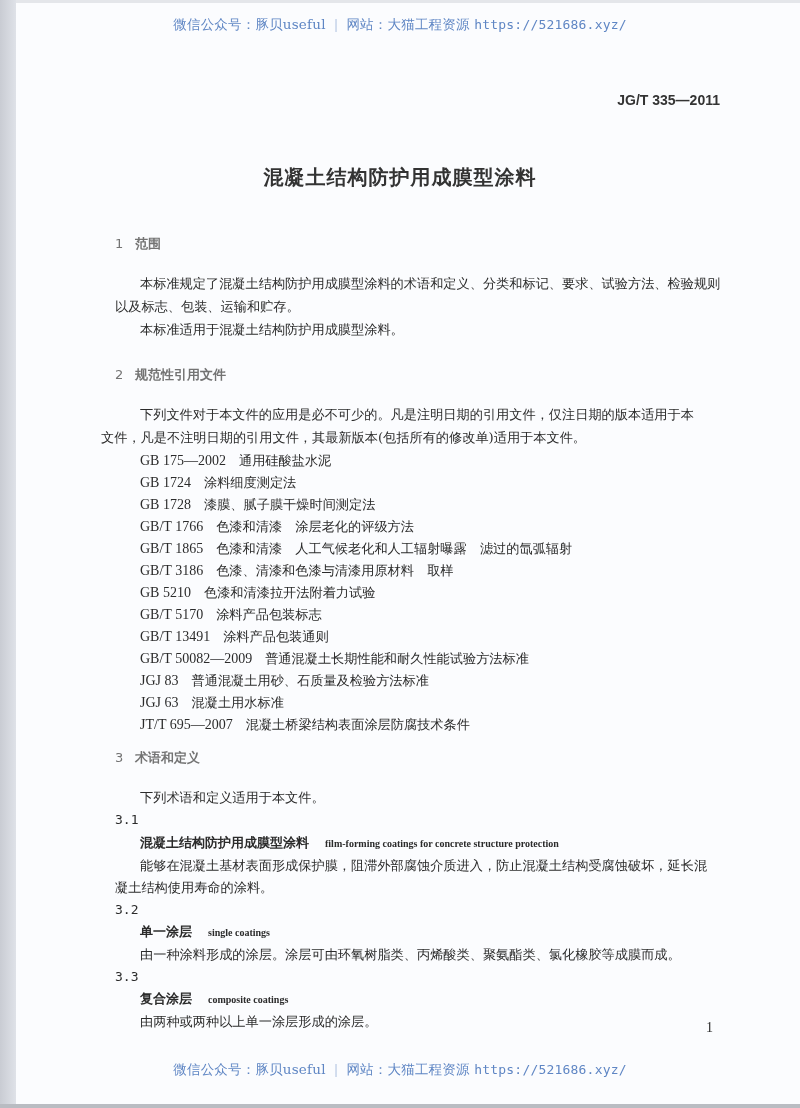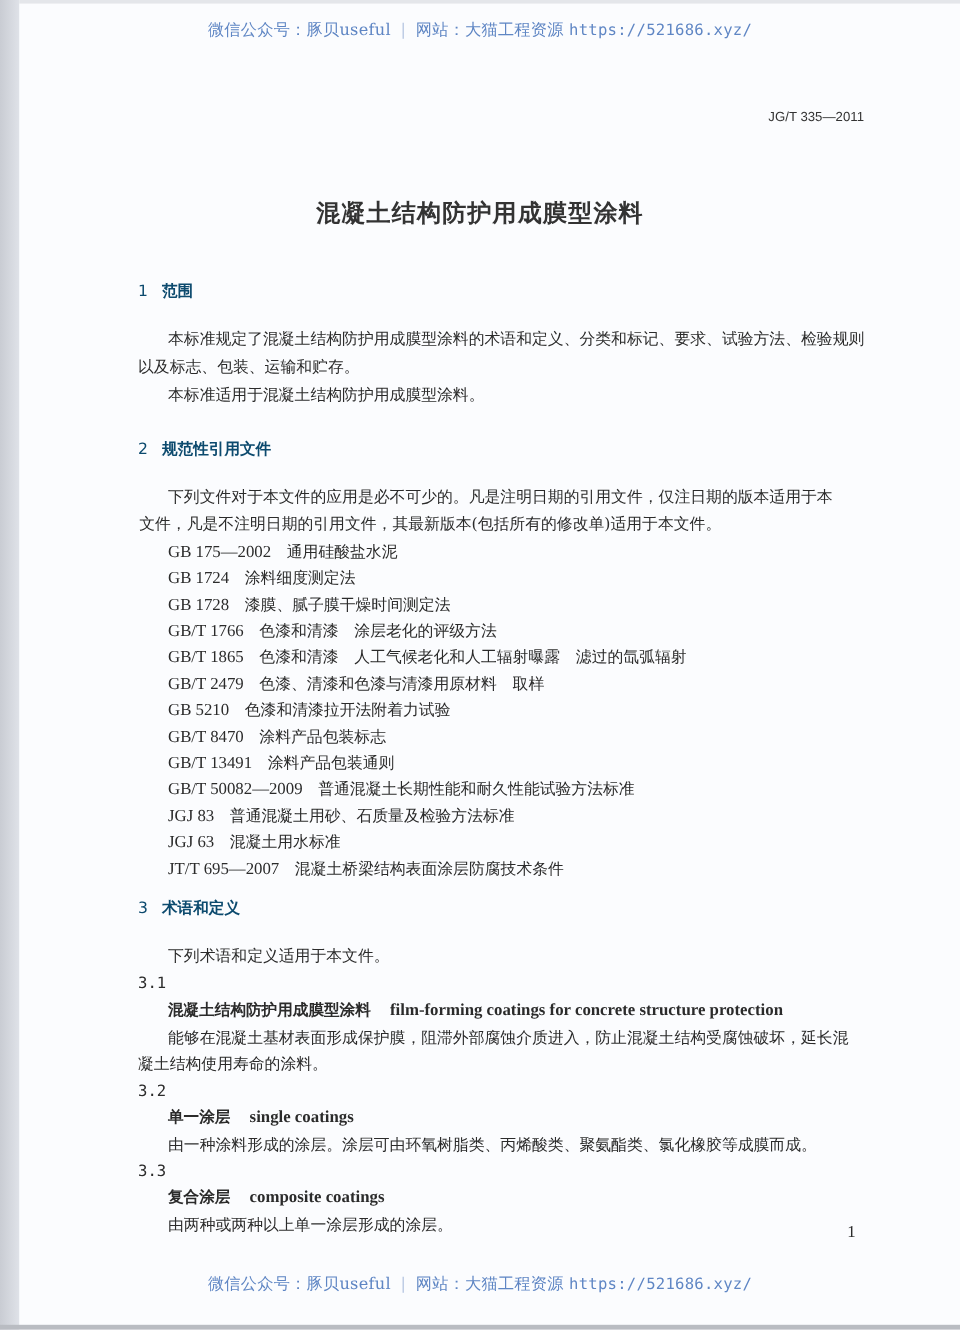--- a/index.html
+++ b/index.html
@@ -13,28 +13,28 @@
   .top-strip { position: absolute; left: 16px; top: 0; right: 0; height: 3px; background: #e4e6ea; }
   .bottom-strip { position: absolute; left: 0; bottom: 0; right: 0; height: 4px; background: #b9bcc2; }
   .watermark {
     position: absolute; left: 0; width: 800px; text-align: center;
     font-family: "DejaVu Serif", serif; font-size: 13.5px; color: #5f86c4; letter-spacing: 0.2px;
   }
   .watermark .sep { color: #b6c6e2; margin: 0 8px; }
   .watermark .mono { font-family: "DejaVu Sans Mono", "Liberation Mono", monospace; font-size: 13px; }
   .wm-top { top: 16px; }
   .wm-bottom { top: 1061px; }
-  .std-code { position: absolute; right: 80px; top: 92px; font-family: "Liberation Sans", sans-serif; font-weight: normal; font-size: 11px; color: #333; }
+  .std-code { position: absolute; right: 80px; top: 92px; font-family: "Liberation Sans", sans-serif; font-weight: bold; font-size: 14px; color: #333; }
   .doc-title { position: absolute; left: 0; width: 800px; top: 164px; text-align: center; font-family: "DejaVu Sans", sans-serif; font-weight: bold; font-size: 20px; letter-spacing: 1px; color: #333; }
   .line { position: absolute; left: 0; white-space: nowrap; font-size: 13.2px; line-height: 16px; }
-  .h { font-family: "DejaVu Sans", sans-serif; font-weight: bold; font-size: 13px; color: #0c4a6e; }
+  .h { font-family: "DejaVu Sans", sans-serif; font-weight: bold; font-size: 13px; color: #737373; }
   .h .num { display: inline-block; width: 20px; font-weight: normal; }
   .sub { font-family: "DejaVu Sans Mono", monospace; font-size: 13px; }
   .term-cn { font-family: "DejaVu Sans", sans-serif; font-weight: bold; font-size: 13px; }
-  .term-en { font-family: "Liberation Serif", serif; font-weight: bold; font-size: 14px; margin-left: 16px; }
+  .term-en { font-family: "Liberation Serif", serif; font-weight: bold; font-size: 10px; margin-left: 16px; }
   .ref-code { font-family: "Liberation Serif", serif; font-size: 14px; margin-right: 13px; }
   .page-num { position: absolute; left: 706px; top: 1020px; font-family: "Liberation Serif", serif; font-size: 14px; }
 </style>
 </head>
 <body>
 
 <div class="left-strip"></div>
 <div class="top-strip"></div>
 <div class="bottom-strip"></div>
 
@@ -45,30 +45,30 @@
 <div class="std-code">JG/T 335—2011</div>
 <div class="doc-title">混凝土结构防护用成膜型涂料</div>
 
 <div class="line h" style="left:115px;top:236px"><span class="num">1</span><span>范围</span></div>
 <div class="line" style="left:140px;top:276px">本标准规定了混凝土结构防护用成膜型涂料的术语和定义、分类和标记、要求、试验方法、检验规则</div>
 <div class="line" style="left:115px;top:299px">以及标志、包装、运输和贮存。</div>
 <div class="line" style="left:140px;top:322px">本标准适用于混凝土结构防护用成膜型涂料。</div>
 
 <div class="line h" style="left:115px;top:367px"><span class="num">2</span><span>规范性引用文件</span></div>
 <div class="line" style="left:140px;top:407px">下列文件对于本文件的应用是必不可少的。凡是注明日期的引用文件，仅注日期的版本适用于本</div>
-<div class="line" style="left:116px;top:430px">文件，凡是不注明日期的引用文件，其最新版本(包括所有的修改单)适用于本文件。</div>
+<div class="line" style="left:101px;top:430px">文件，凡是不注明日期的引用文件，其最新版本(包括所有的修改单)适用于本文件。</div>
 
 <div class="line" style="left:140px;top:453px"><span class="ref-code">GB 175—2002</span><span>通用硅酸盐水泥</span></div>
 <div class="line" style="left:140px;top:475px"><span class="ref-code">GB 1724</span><span>涂料细度测定法</span></div>
 <div class="line" style="left:140px;top:497px"><span class="ref-code">GB 1728</span><span>漆膜、腻子膜干燥时间测定法</span></div>
 <div class="line" style="left:140px;top:519px"><span class="ref-code">GB/T 1766</span><span>色漆和清漆　涂层老化的评级方法</span></div>
 <div class="line" style="left:140px;top:541px"><span class="ref-code">GB/T 1865</span><span>色漆和清漆　人工气候老化和人工辐射曝露　滤过的氙弧辐射</span></div>
-<div class="line" style="left:140px;top:563px"><span class="ref-code">GB/T 2479</span><span>色漆、清漆和色漆与清漆用原材料　取样</span></div>
+<div class="line" style="left:140px;top:563px"><span class="ref-code">GB/T 3186</span><span>色漆、清漆和色漆与清漆用原材料　取样</span></div>
 <div class="line" style="left:140px;top:585px"><span class="ref-code">GB 5210</span><span>色漆和清漆拉开法附着力试验</span></div>
-<div class="line" style="left:140px;top:607px"><span class="ref-code">GB/T 8470</span><span>涂料产品包装标志</span></div>
+<div class="line" style="left:140px;top:607px"><span class="ref-code">GB/T 5170</span><span>涂料产品包装标志</span></div>
 <div class="line" style="left:140px;top:629px"><span class="ref-code">GB/T 13491</span><span>涂料产品包装通则</span></div>
 <div class="line" style="left:140px;top:651px"><span class="ref-code">GB/T 50082—2009</span><span>普通混凝土长期性能和耐久性能试验方法标准</span></div>
 <div class="line" style="left:140px;top:673px"><span class="ref-code">JGJ 83</span><span>普通混凝土用砂、石质量及检验方法标准</span></div>
 <div class="line" style="left:140px;top:695px"><span class="ref-code">JGJ 63</span><span>混凝土用水标准</span></div>
 <div class="line" style="left:140px;top:717px"><span class="ref-code">JT/T 695—2007</span><span>混凝土桥梁结构表面涂层防腐技术条件</span></div>
 
 <div class="line h" style="left:115px;top:750px"><span class="num">3</span><span>术语和定义</span></div>
 <div class="line" style="left:140px;top:790px">下列术语和定义适用于本文件。</div>
 
 <div class="line sub" style="left:115px;top:812px">3.1</div>

